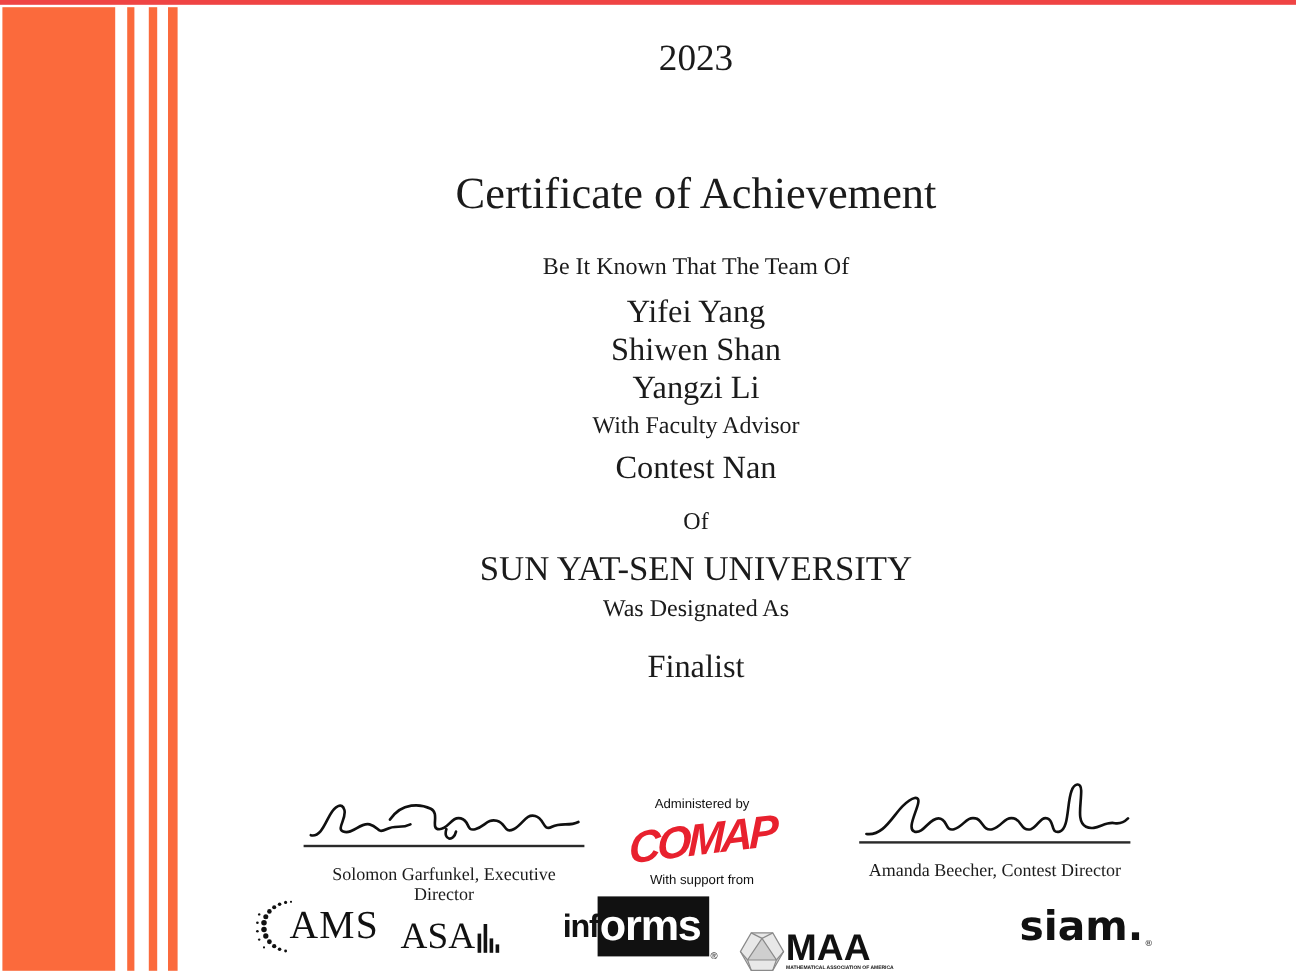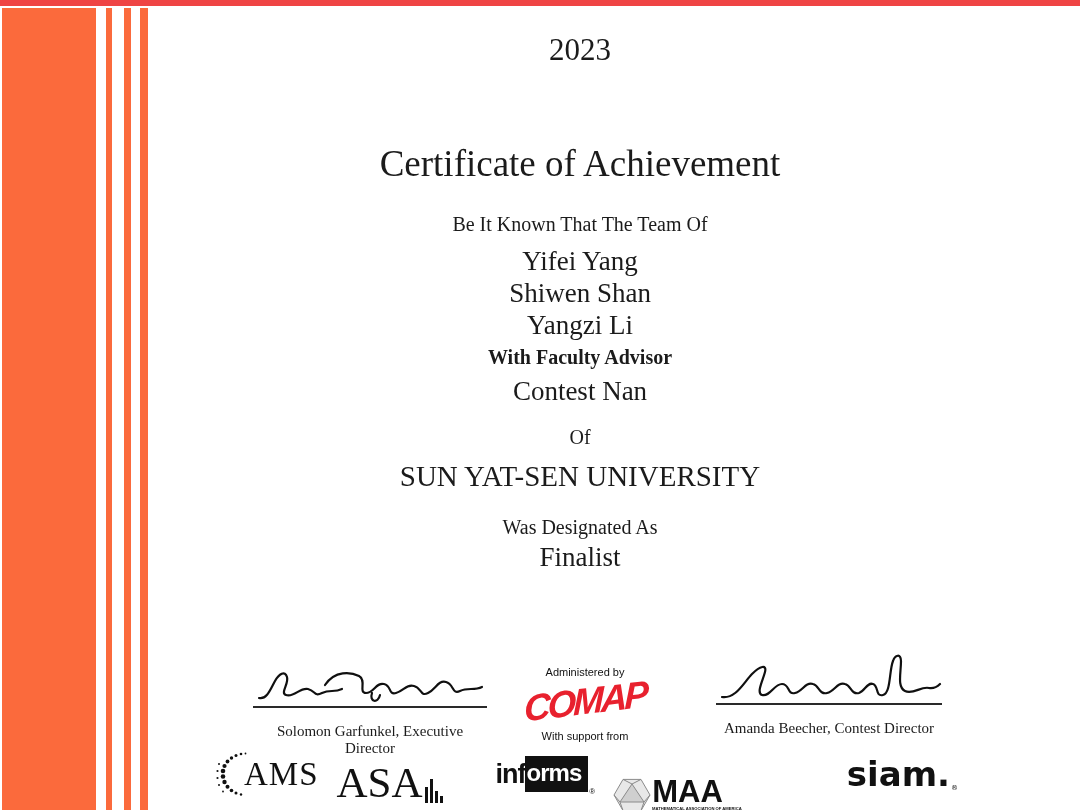--- a/index.html
+++ b/index.html
@@ -1,43 +1,43 @@
 <!DOCTYPE html>
 <html><head>
 <meta charset="utf-8">
 <style>
   html,body{margin:0;padding:0;background:#fff;}
   .page{
     position:relative;width:1080px;height:810px;background:#fff;overflow:hidden;
-    border-top:6px solid #ef4444;box-sizing:border-box;
+    border-top:4px solid #ef4444;box-sizing:border-box;
     font-family:"Liberation Serif", serif;color:#1b1b1b;
   }
   
   .band{position:absolute;top:2px;height:803px;background:#FB6A3C;}
   .band-wide{left:2px;width:94px;}
   .band-s1{left:106px;width:6px;}
   .band-s2{left:124px;width:7px;}
   .band-s3{left:140px;width:8px;}
 
   
   .content{position:absolute;left:150px;width:860px;text-align:center;}
   .year{top:26px;font-size:31px;}
   .title1{top:80px;font-size:37px;}
   .title1 sup{font-size:13px;vertical-align:28px;}
   .title2{top:136px;font-size:37px;}
   .small-label{font-size:20px;}
   .intro{top:207px;}
   .member1{top:240px;font-size:27px;}
   .member2{top:272px;font-size:27px;}
   .member3{top:304px;font-size:27px;}
-  .advisor-label{top:340px;font-weight:bold;}
+  .advisor-label{top:340px;}
   .advisor{top:370px;font-size:27px;}
   .of{top:420px;}
   .institution{top:454px;font-size:29px;}
-  .designated{top:510px;}
+  .designated{top:492px;}
   .designation{top:536px;font-size:27px;}
 
   
   .sig-block{position:absolute;text-align:center;}
   .sig-left{left:253px;width:234px;top:656px;}
   .sig-right{left:716px;width:226px;top:645px;}
   .sig-svg{display:block;margin:0 auto;}
   .sig-line{border-bottom:2px solid #2a2a2a;width:100%;height:0;}
   .sig-name{font-size:15px;margin-top:15px;}
 
@@ -53,26 +53,26 @@
 
   
   .logo-row{
     position:absolute;left:150px;width:860px;top:740px;height:56px;
     display:flex;align-items:center;justify-content:center;gap:16px;
     font-family:"Liberation Sans", sans-serif;color:#111;
   }
   .ams{display:flex;align-items:center;}
   .ams-text{font-family:"Liberation Serif", serif;font-size:33px;letter-spacing:1px;margin-left:-8px;}
   .asa{display:flex;align-items:flex-end;margin-left:2px;}
-  .asa-text{font-family:"Liberation Serif", serif;font-size:43px;letter-spacing:0px;margin-top:16px;}
+  .asa-text{font-family:"Liberation Serif", serif;font-size:31px;letter-spacing:0px;margin-top:16px;}
   .asa-bars{display:flex;align-items:flex-end;gap:2px;margin-left:2px;margin-bottom:4px;}
   .asa-bars i{display:block;background:#111;width:3px;}
   .informs{display:flex;align-items:center;position:relative;margin-left:6px;}
   .informs-pre{font-weight:bold;font-size:27px;letter-spacing:-1px;margin-left:31px;}
-  .informs-box{background:#111;color:#fff;font-weight:bold;font-size:24px;
+  .informs-box{background:#111;color:#fff;font-weight:bold;font-size:36px;
     letter-spacing:-1px;padding:3px 7px 5px 2px;margin-left:-1px;}
   .informs-r{position:absolute;right:-7px;bottom:-4px;font-size:8px;color:#111;}
   .maa{display:flex;align-items:center;gap:0;margin-left:8px;margin-top:42px;}
   .maa-col{display:flex;flex-direction:column;align-items:flex-start;}
   .maa-text{font-weight:bold;font-size:31px;line-height:28px;letter-spacing:0px;}
   .maa-caption{font-size:8px;transform:scale(0.52);transform-origin:left top;
     white-space:nowrap;font-weight:bold;letter-spacing:0px;height:6px;}
   .siam{font-weight:bold;font-size:34px;letter-spacing:0px;margin-left:6px;
     font-family:"DejaVu Sans", sans-serif;position:relative;}
   .siam-r{position:absolute;right:-8px;bottom:2px;font-size:7px;font-weight:normal;}

